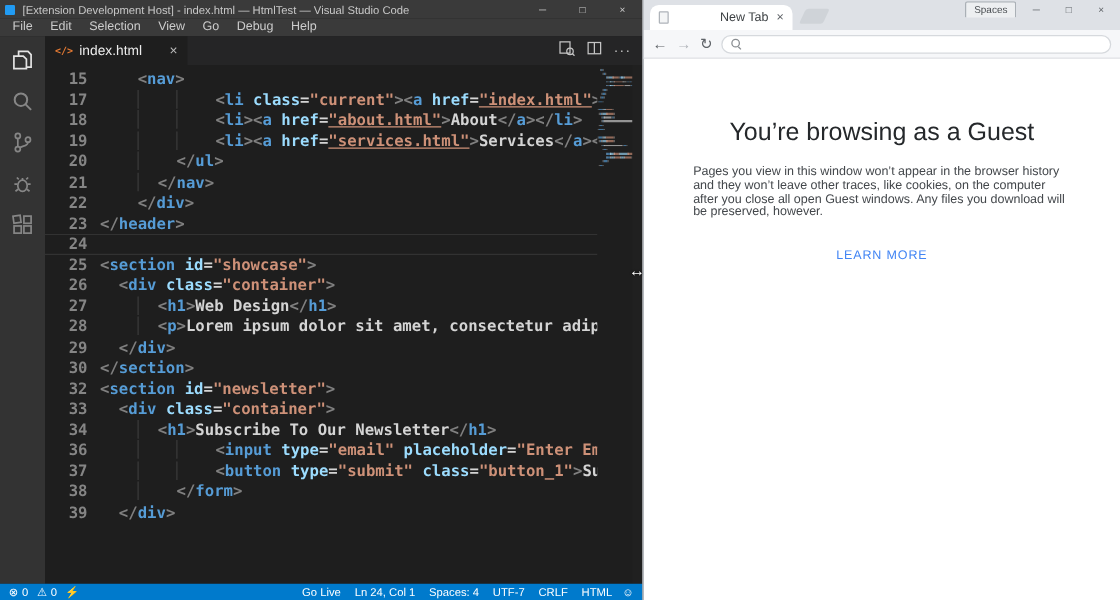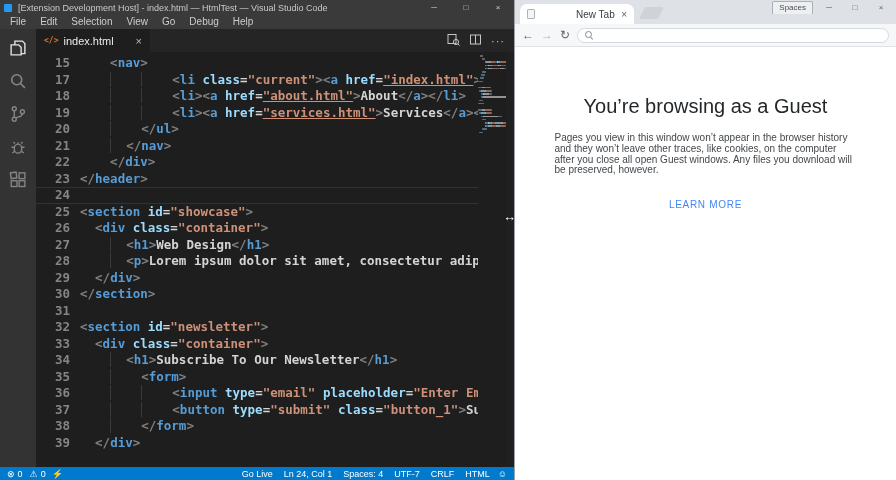--- a/index.html
+++ b/index.html
@@ -186,25 +186,23 @@
             <div class="line"><span class="ln">21</span><span class="lc"><span>    </span><span class="iu">  </span><span style="color: rgb(128, 128, 128);">&lt;/</span><span style="color: rgb(86, 156, 214);">nav</span><span style="color: rgb(128, 128, 128);">&gt;</span></span></div>
             <div class="line"><span class="ln">22</span><span class="lc"><span>    </span><span style="color: rgb(128, 128, 128);">&lt;/</span><span style="color: rgb(86, 156, 214);">div</span><span style="color: rgb(128, 128, 128);">&gt;</span></span></div>
             <div class="line"><span class="ln">23</span><span class="lc"><span style="color: rgb(128, 128, 128);">&lt;/</span><span style="color: rgb(86, 156, 214);">header</span><span style="color: rgb(128, 128, 128);">&gt;</span></span></div>
             <div class="line cur"><span class="ln">24</span><span class="lc"></span></div>
             <div class="line"><span class="ln">25</span><span class="lc"><span style="color: rgb(128, 128, 128);">&lt;</span><span style="color: rgb(86, 156, 214);">section</span><span style="color: rgb(212, 212, 212);"> </span><span style="color: rgb(156, 220, 254);">id</span><span style="color: rgb(212, 212, 212);">=</span><span style="color: rgb(206, 145, 120);">"showcase"</span><span style="color: rgb(128, 128, 128);">&gt;</span></span></div>
             <div class="line"><span class="ln">26</span><span class="lc"><span>  </span><span style="color: rgb(128, 128, 128);">&lt;</span><span style="color: rgb(86, 156, 214);">div</span><span style="color: rgb(212, 212, 212);"> </span><span style="color: rgb(156, 220, 254);">class</span><span style="color: rgb(212, 212, 212);">=</span><span style="color: rgb(206, 145, 120);">"container"</span><span style="color: rgb(128, 128, 128);">&gt;</span></span></div>
             <div class="line"><span class="ln">27</span><span class="lc"><span>    </span><span class="iu">  </span><span style="color: rgb(128, 128, 128);">&lt;</span><span style="color: rgb(86, 156, 214);">h1</span><span style="color: rgb(128, 128, 128);">&gt;</span><span style="color: rgb(212, 212, 212);">Web Design</span><span style="color: rgb(128, 128, 128);">&lt;/</span><span style="color: rgb(86, 156, 214);">h1</span><span style="color: rgb(128, 128, 128);">&gt;</span></span></div>
             <div class="line"><span class="ln">28</span><span class="lc"><span>    </span><span class="iu">  </span><span style="color: rgb(128, 128, 128);">&lt;</span><span style="color: rgb(86, 156, 214);">p</span><span style="color: rgb(128, 128, 128);">&gt;</span><span style="color: rgb(212, 212, 212);">Lorem ipsum dolor sit amet, consectetur adipiscing</span></span></div>
             <div class="line"><span class="ln">29</span><span class="lc"><span>  </span><span style="color: rgb(128, 128, 128);">&lt;/</span><span style="color: rgb(86, 156, 214);">div</span><span style="color: rgb(128, 128, 128);">&gt;</span></span></div>
             <div class="line"><span class="ln">30</span><span class="lc"><span style="color: rgb(128, 128, 128);">&lt;/</span><span style="color: rgb(86, 156, 214);">section</span><span style="color: rgb(128, 128, 128);">&gt;</span></span></div>
-            <div class="line"><span class="ln">31</span><span class="lc"></span></div>
             <div class="line"><span class="ln">32</span><span class="lc"><span style="color: rgb(128, 128, 128);">&lt;</span><span style="color: rgb(86, 156, 214);">section</span><span style="color: rgb(212, 212, 212);"> </span><span style="color: rgb(156, 220, 254);">id</span><span style="color: rgb(212, 212, 212);">=</span><span style="color: rgb(206, 145, 120);">"newsletter"</span><span style="color: rgb(128, 128, 128);">&gt;</span></span></div>
             <div class="line"><span class="ln">33</span><span class="lc"><span>  </span><span style="color: rgb(128, 128, 128);">&lt;</span><span style="color: rgb(86, 156, 214);">div</span><span style="color: rgb(212, 212, 212);"> </span><span style="color: rgb(156, 220, 254);">class</span><span style="color: rgb(212, 212, 212);">=</span><span style="color: rgb(206, 145, 120);">"container"</span><span style="color: rgb(128, 128, 128);">&gt;</span></span></div>
             <div class="line"><span class="ln">34</span><span class="lc"><span>    </span><span class="iu">  </span><span style="color: rgb(128, 128, 128);">&lt;</span><span style="color: rgb(86, 156, 214);">h1</span><span style="color: rgb(128, 128, 128);">&gt;</span><span style="color: rgb(212, 212, 212);">Subscribe To Our Newsletter</span><span style="color: rgb(128, 128, 128);">&lt;/</span><span style="color: rgb(86, 156, 214);">h1</span><span style="color: rgb(128, 128, 128);">&gt;</span></span></div>
-            <div class="line"><span class="ln">35</span><span class="lc"><span>    </span><span class="iu">    </span><span style="color: rgb(128, 128, 128);">&lt;</span><span style="color: rgb(86, 156, 214);">form</span><span style="color: rgb(128, 128, 128);">&gt;</span></span></div>
             <div class="line"><span class="ln">36</span><span class="lc"><span>    </span><span class="iu">    </span><span class="iu">    </span><span style="color: rgb(128, 128, 128);">&lt;</span><span style="color: rgb(86, 156, 214);">input</span><span style="color: rgb(212, 212, 212);"> </span><span style="color: rgb(156, 220, 254);">type</span><span style="color: rgb(212, 212, 212);">=</span><span style="color: rgb(206, 145, 120);">"email"</span><span style="color: rgb(212, 212, 212);"> </span><span style="color: rgb(156, 220, 254);">placeholder</span><span style="color: rgb(212, 212, 212);">=</span><span style="color: rgb(206, 145, 120);">"Enter Email..."</span></span></div>
             <div class="line"><span class="ln">37</span><span class="lc"><span>    </span><span class="iu">    </span><span class="iu">    </span><span style="color: rgb(128, 128, 128);">&lt;</span><span style="color: rgb(86, 156, 214);">button</span><span style="color: rgb(212, 212, 212);"> </span><span style="color: rgb(156, 220, 254);">type</span><span style="color: rgb(212, 212, 212);">=</span><span style="color: rgb(206, 145, 120);">"submit"</span><span style="color: rgb(212, 212, 212);"> </span><span style="color: rgb(156, 220, 254);">class</span><span style="color: rgb(212, 212, 212);">=</span><span style="color: rgb(206, 145, 120);">"button_1"</span><span style="color: rgb(128, 128, 128);">&gt;</span><span style="color: rgb(212, 212, 212);">Subscribe</span></span></div>
             <div class="line"><span class="ln">38</span><span class="lc"><span>    </span><span class="iu">    </span><span style="color: rgb(128, 128, 128);">&lt;/</span><span style="color: rgb(86, 156, 214);">form</span><span style="color: rgb(128, 128, 128);">&gt;</span></span></div>
             <div class="line"><span class="ln">39</span><span class="lc"><span>  </span><span style="color: rgb(128, 128, 128);">&lt;/</span><span style="color: rgb(86, 156, 214);">div</span><span style="color: rgb(128, 128, 128);">&gt;</span></span></div>
           </div>
         <div class="minimap">
             <div class="mm-line">
               <span style="width: 2.2px; flex: 0 0 auto;"></span>
               <span class="mm-tok" style="background: rgb(128, 128, 128); width: 0.55px;"></span>
               <span class="mm-tok" style="background: rgb(86, 156, 214); width: 1.65px;"></span>

